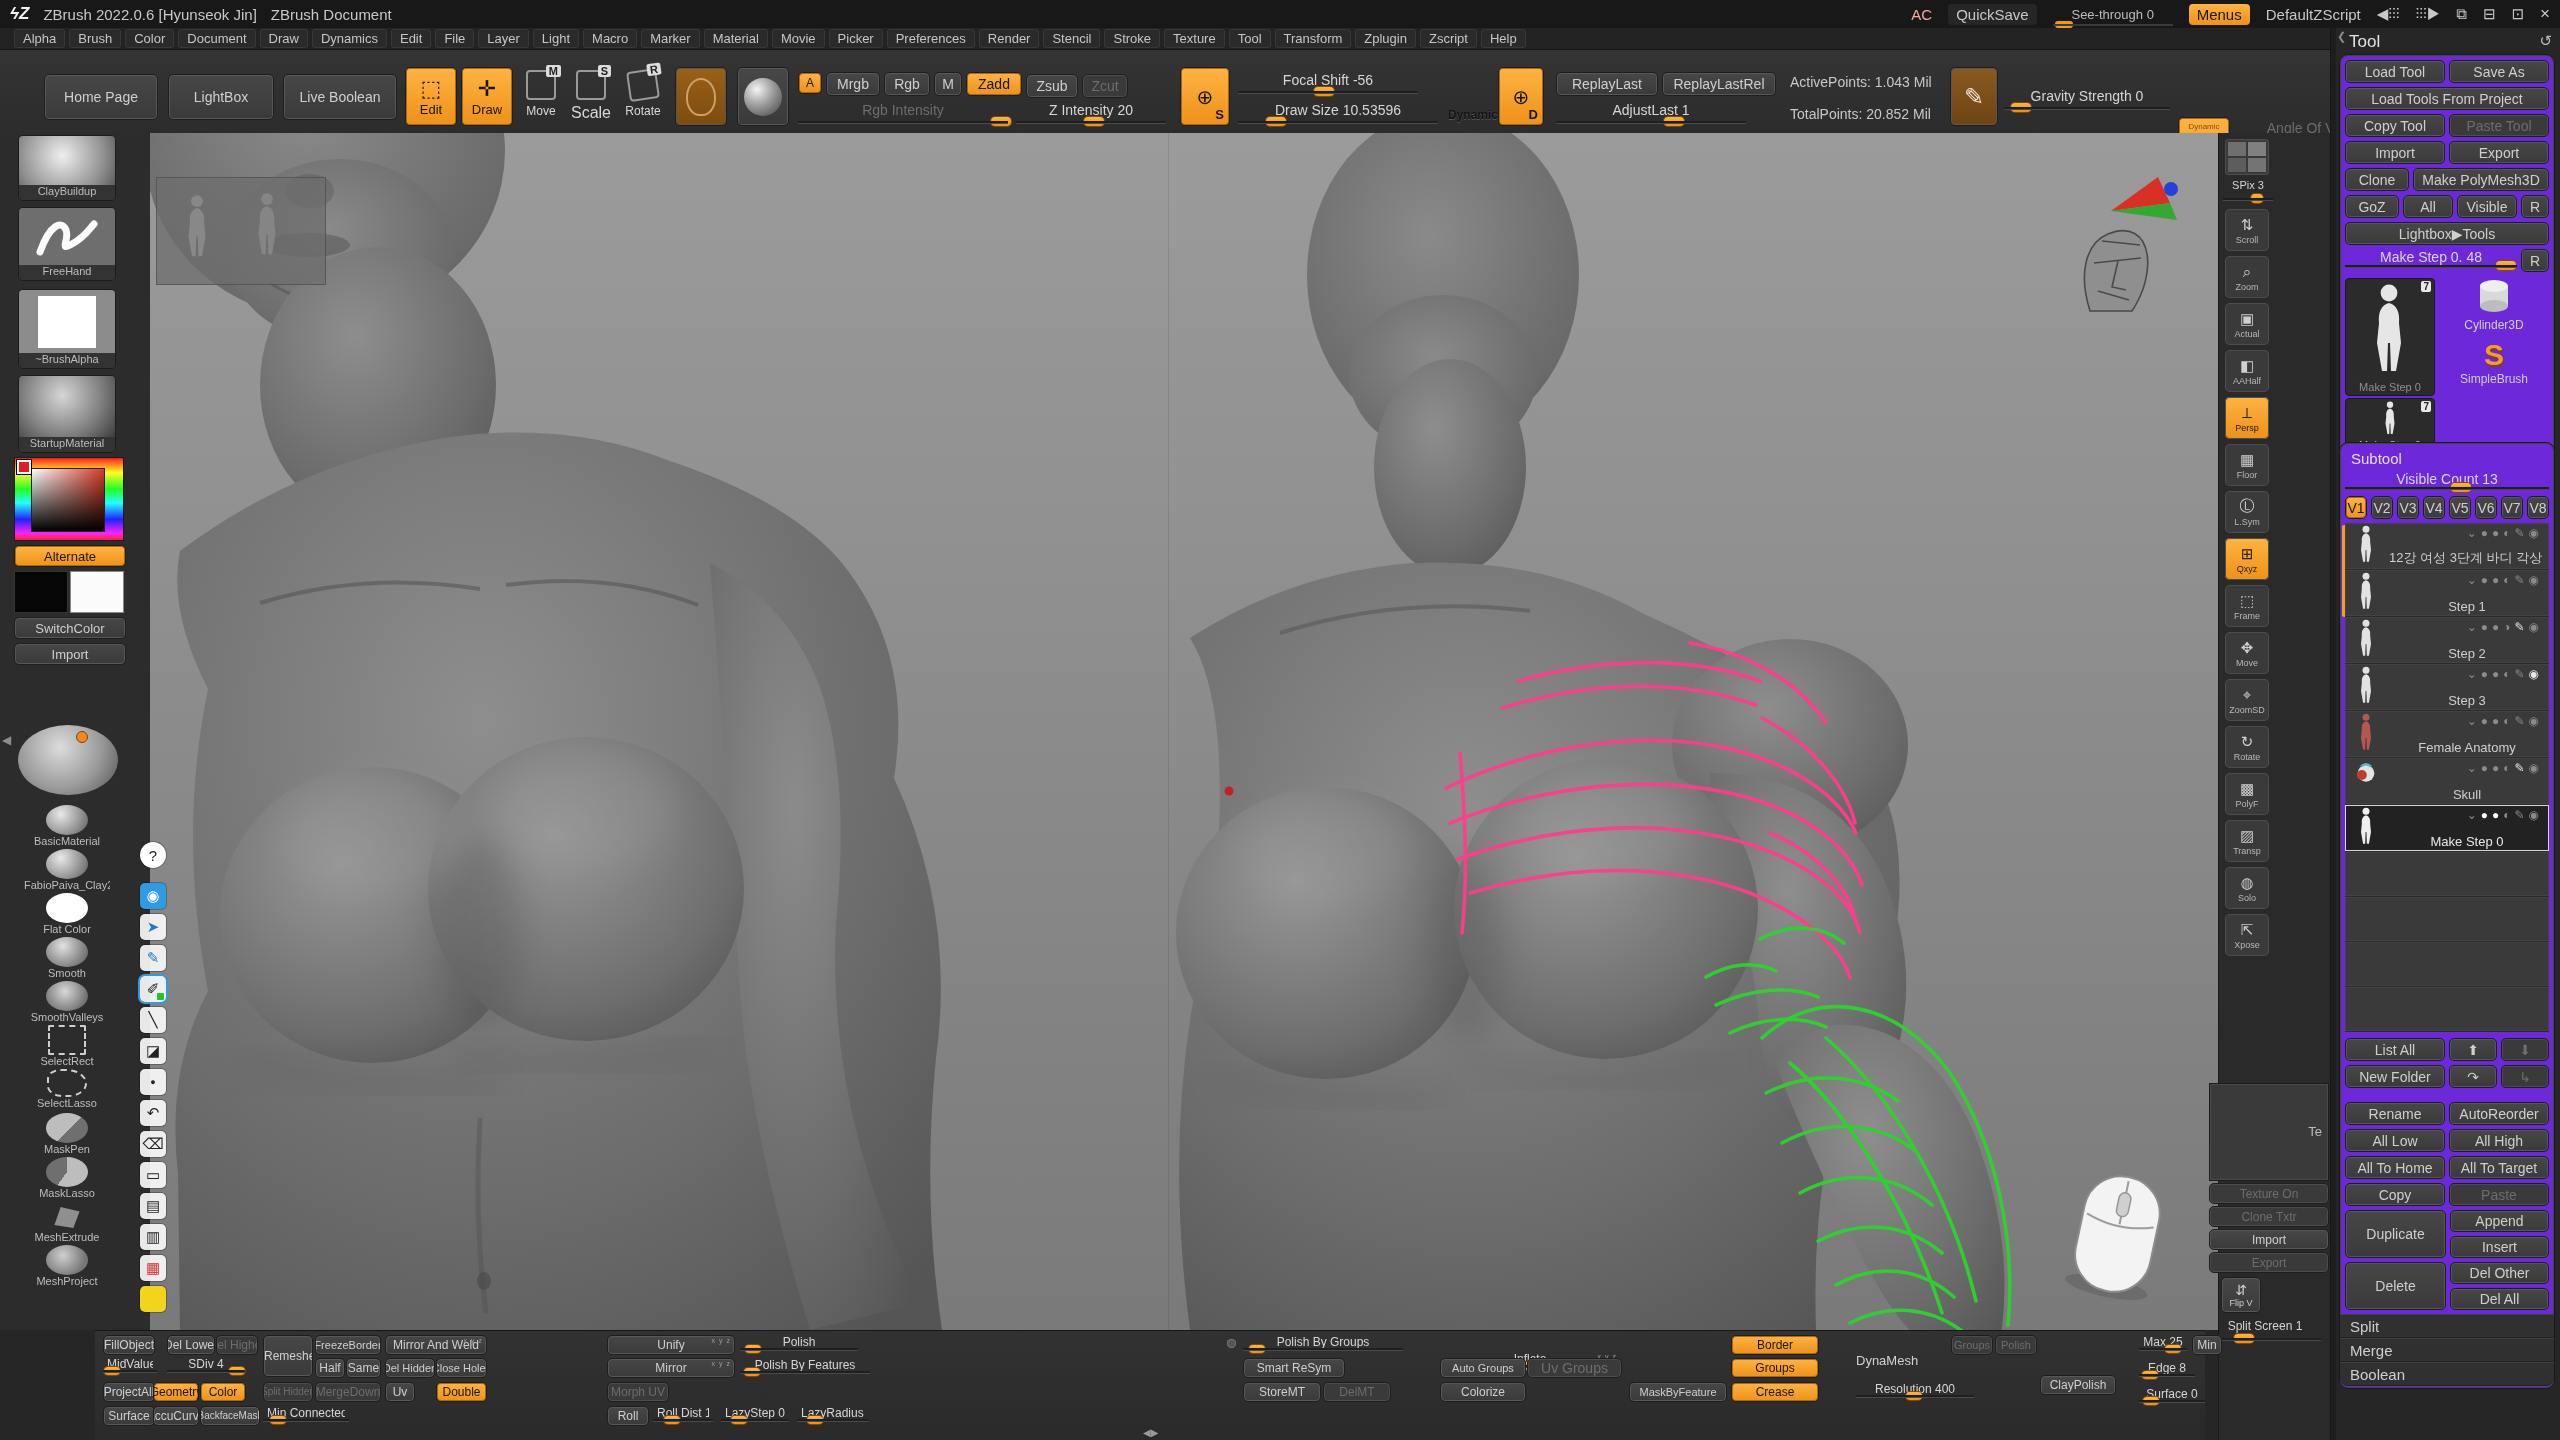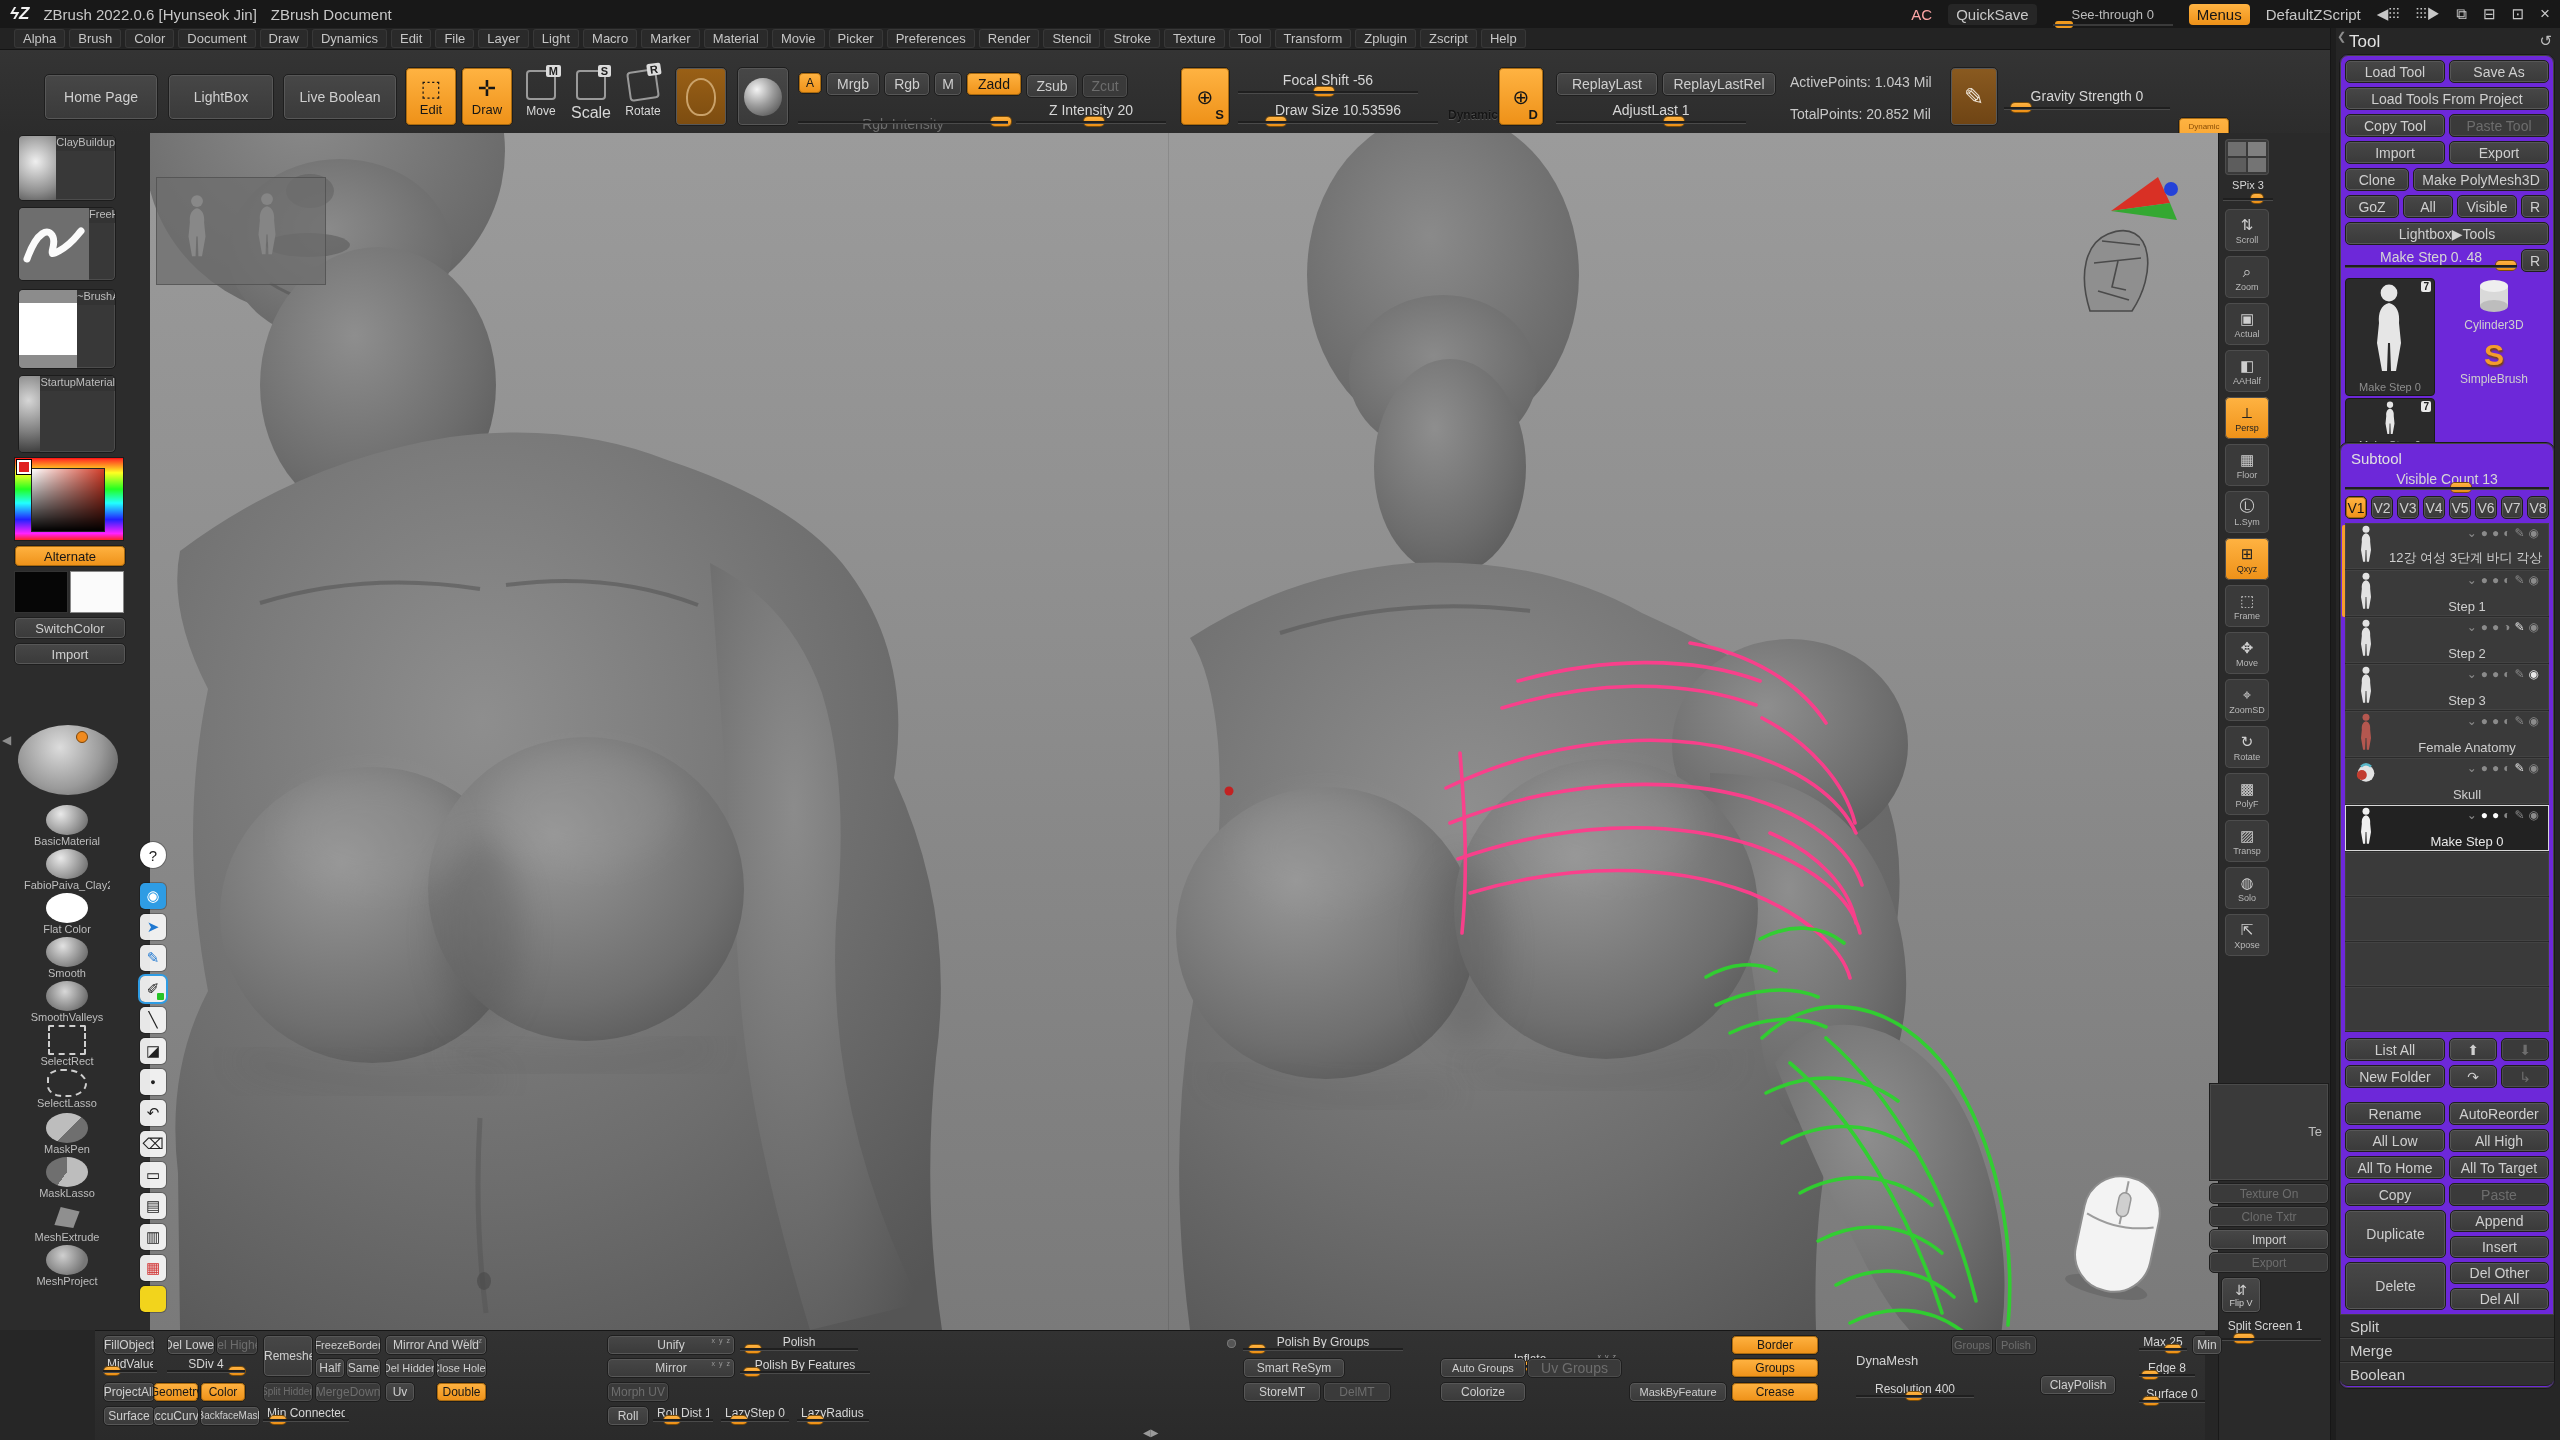--- a/index.html
+++ b/index.html
@@ -16,21 +16,21 @@
           box-shadow:inset 0 0 0 1px #a86a10;}
   .btn.dim{color:#6d6d6d;}
   .btn.flat{background:#3a3a3a;box-shadow:inset 0 0 0 1px #4c4c4c;}
   .sl{position:absolute;height:24px;}
   .sl .sl-t{position:absolute;left:4px;right:4px;top:0;font-size:14px;color:#d6d6d6;
             white-space:nowrap;overflow:hidden;text-align:center;}
   .sl::after{content:"";position:absolute;left:0;right:0;bottom:3px;height:2px;background:#1f1f1f;
              box-shadow:0 1px 0 #4a4a4a;}
   .sl .sl-k{position:absolute;bottom:0;width:20px;height:9px;border-radius:4px;
             background:linear-gradient(#ffb342,#ec8f16);box-shadow:0 0 0 1px #7a4c08;}
-  .sl.dim .sl-t{color:#6d6d6d;margin-top:14px;}
+  .sl.dim .sl-t{color:#6d6d6d;}
   .sl.small .sl-t{font-size:12px;}
   .lbl{position:absolute;font-size:14px;white-space:nowrap;}
   .iconbtn{flex-direction:column;gap:2px;font-size:11px;}
   .iconbtn .glyph{font-size:20px;line-height:1;}
   .badge{position:absolute;top:2px;right:3px;background:#e9e9e9;color:#222;font-size:10px;
          padding:0 2px;border-radius:2px;font-weight:bold;}
   
   #titlebar{left:0;top:0;width:2560px;height:28px;background:#181818;display:flex;
             align-items:center;gap:14px;padding:0 10px;box-sizing:border-box;font-size:15px;}
   #titlebar .logo{font-weight:bold;font-style:italic;font-size:17px;color:#f2f2f2;}
@@ -52,21 +52,21 @@
             border-bottom:1px solid #151515;}
   .modebtn{flex-direction:column;gap:3px;font-size:13px;}
   .modebtn .glyph{font-size:22px;line-height:1;}
   .letterbox{position:relative;width:26px;height:26px;border:2px solid #9a9a9a;border-radius:4px;}
   .letterbox b{position:absolute;top:-7px;right:-7px;background:#dcdcdc;color:#222;font-size:11px;
                padding:0 3px;border-radius:2px;}
   
   #leftshelf{left:0;top:133px;width:150px;height:1197px;background:#2c2c2c;border-right:1px solid #1a1a1a;}
   .thumb{position:absolute;left:18px;width:96px;background:#383838;border:1px solid #1c1c1c;
          box-shadow:inset 0 0 0 1px #4c4c4c;border-radius:5px;overflow:hidden;
-         display:flex;flex-direction:row;}
+         display:flex;flex-direction:column;}
   .thumb .img{flex:1;}
   .thumb .cap{height:15px;font-size:11px;color:#bdbdbd;text-align:center;background:#333;
               overflow:hidden;white-space:nowrap;}
   .mat{position:absolute;left:24px;width:86px;text-align:center;}
   .mat .ball{margin:0 auto;width:42px;height:30px;border-radius:50%;
              background:radial-gradient(circle at 35% 30%,#e9e9e9,#9a9a9a 55%,#585858);}
   .mat .cap{font-size:11px;color:#bdbdbd;white-space:nowrap;overflow:hidden;}
   
   #canvas{left:150px;top:133px;width:2068px;height:1197px;overflow:hidden;
           background:linear-gradient(180deg,#9b9b9b 0%,#8d8d8d 45%,#7a7a7a 100%);}

